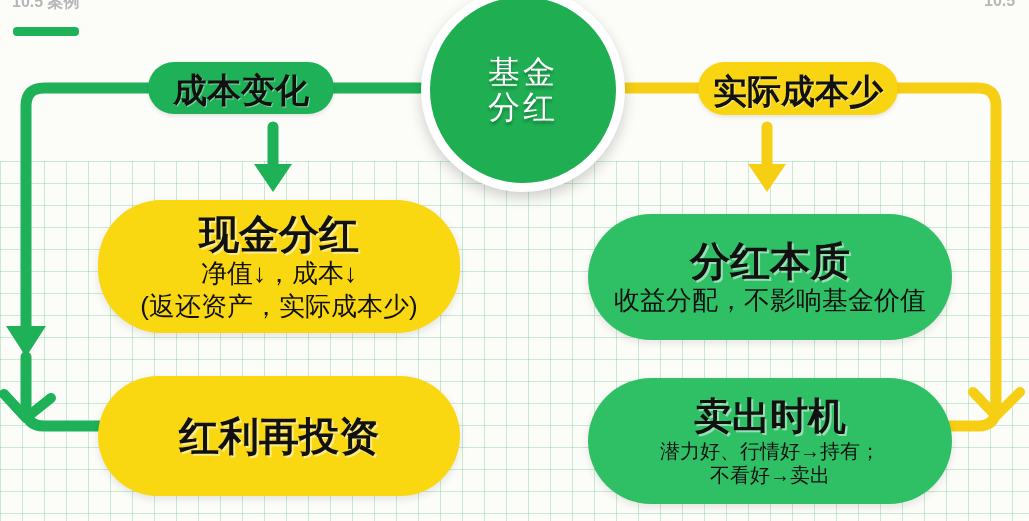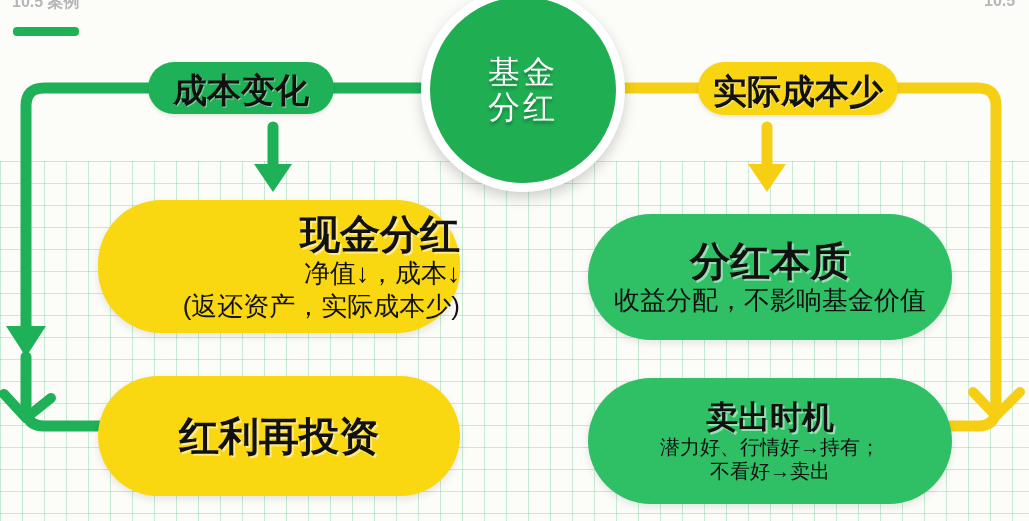--- a/index.html
+++ b/index.html
@@ -64,25 +64,25 @@
   }
   .node .title{
     font-size:40px;font-weight:bold;line-height:1.15;
     text-shadow:2px 2px 0 rgba(255,255,255,.5);
   }
   .node .sub{
     font-size:26px;font-weight:normal;line-height:1.25;
   }
   .node-yellow{background:#f9d711;}
   .node-green{background:#2fc066;}
-  .node-1{left:98px;top:200px;width:362px;height:133px;align-items:flex-end;}
+  .node-1{left:98px;top:200px;width:362px;height:133px;}
   .node-2{left:98px;top:376px;width:362px;height:120px;}
   .node-3{left:588px;top:214px;width:364px;height:126px;}
   .node-4{left:588px;top:378px;width:364px;height:126px;}
-  .node-4 .title{font-size:32px;}
+  .node-4 .title{font-size:38px;}
   .node-4 .sub{font-size:20px;line-height:1.2;}
 </style>
 </head>
 <body>
 
 <div class="grid-layer"></div>
 
 <div class="faint-text faint-left">10.5 案例</div>
 <div class="faint-text faint-right">10.5</div>
 <div class="green-dash"></div>

